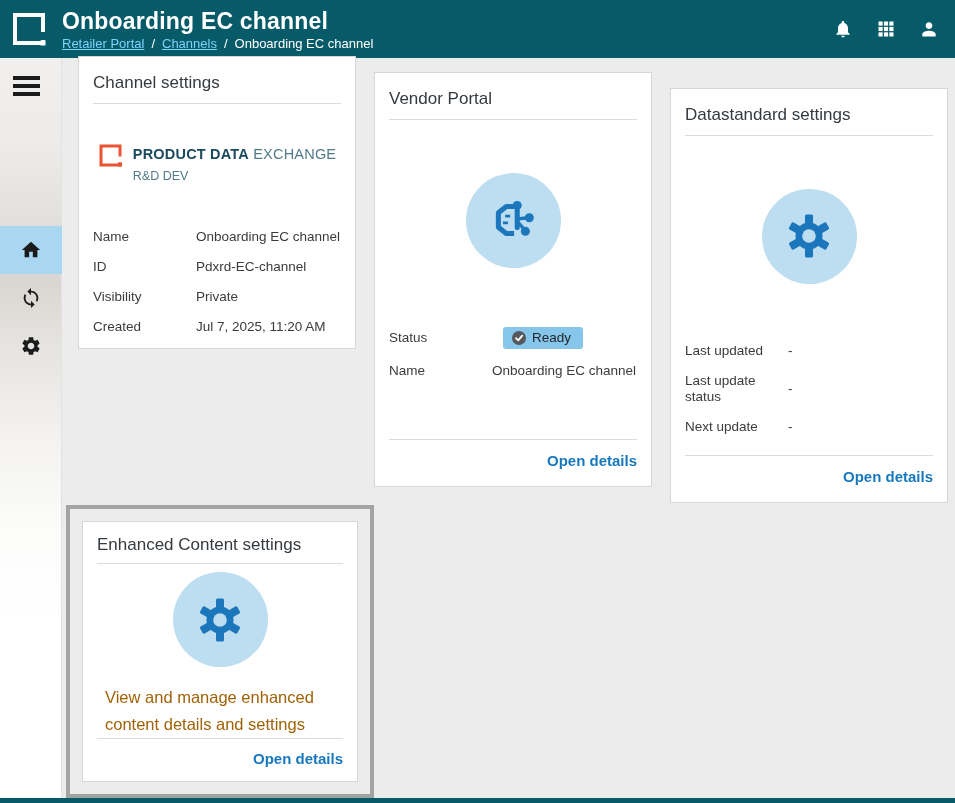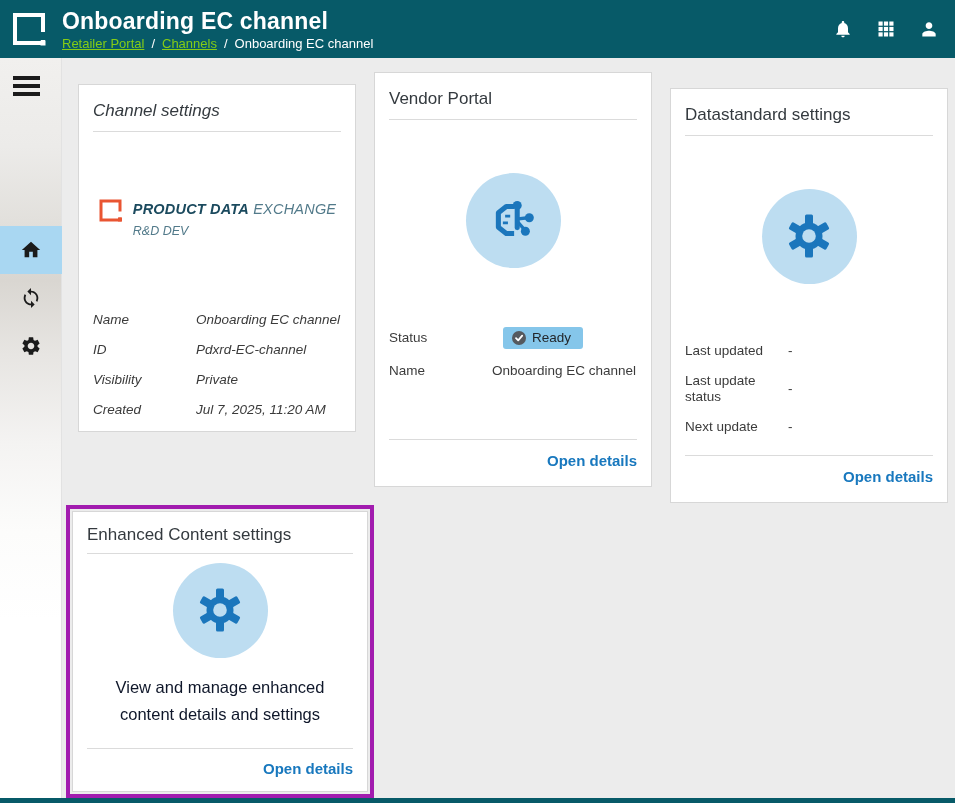--- a/index.html
+++ b/index.html
@@ -9,21 +9,21 @@
 
   
   .header {
     position:absolute; left:0; top:0; width:955px; height:58px;
     background:#075A68; display:flex; align-items:center; padding:0 16px 0 10px;
   }
   .header-logo { flex:0 0 auto; width:40px; height:40px; margin-top:2px; }
   .header-titles { margin-left:12px; display:flex; flex-direction:column; }
   .page-title { color:#FFFFFF; font-size:23px; font-weight:700; letter-spacing:0.2px; line-height:26px; }
   .breadcrumb { display:flex; align-items:center; gap:7px; margin-top:2px; color:#FFFFFF; font-size:13px; }
-  .breadcrumb a, .crumb-link { color:#84cc16; text-decoration:underline; cursor:pointer; }
+  .breadcrumb a, .crumb-link { color:#7dd3fc; text-decoration:underline; cursor:pointer; }
   .crumb-sep { text-decoration:none; }
   .header-spacer { flex:1; }
   .header-actions { display:flex; align-items:center; gap:23px; }
   .header-actions .hicon { width:20px; height:20px; cursor:pointer; display:block; }
 
   
   .sidebar {
     position:absolute; left:0; top:58px; width:62px; height:740px;
     background:linear-gradient(180deg,#F1F0EE 0%,#ECEBE9 12%,#E2E0DC 22%,#D9D6D1 30%,#E7E5E2 40%,#F4F3F2 52%,#FCFCFB 64%,#FFFFFF 76%);
     border-right:1px solid #E2E2E2;
@@ -33,26 +33,26 @@
   .side-nav { position:absolute; left:0; top:168px; width:62px; }
   .side-item { width:62px; height:48px; display:flex; align-items:center; justify-content:center; cursor:pointer; }
   .side-item.active { background:#A9D7F2; }
   .side-item svg { width:22px; height:22px; }
 
   
   .card {
     position:absolute; background:#FFFFFF; border:1px solid #D7D7D7;
     display:flex; flex-direction:column;
   }
-  .card-channel  { left:78px;  top:84px; width:278px; height:348px;font-style:italic; }
+  .card-channel  { left:78px;  top:56px; width:278px; height:293px; }
   .card-vendor   { left:374px; top:72px; width:278px; height:415px; }
   .card-datastd  { left:670px; top:72px; width:278px; height:415px;margin-top:16px; }
   .highlight-box {
     position:absolute; left:66px; top:505px; width:308px; height:293px;
-    border:4px solid #a21caf; padding:2px;
+    border:4px solid #a3a3a3; padding:12px;
   }
   .card-enhanced { position:relative; width:100%; height:100%; border:1px solid #D7D7D7;
     background:#FFFFFF; display:flex; flex-direction:column; }
 
   .card-title { font-size:17px; color:#343A3F; padding:15px 14px 10px; line-height:21px; }
   .hr { border-top:1px solid #DBDBDB; margin:0 14px; }
 
   .logo-area { flex:1; display:flex; align-items:center; justify-content:center; }
   .pdx-logo { display:flex; align-items:flex-start; gap:8px; }
   .pdx-logo-text { line-height:1.15; padding-top:3px; }
@@ -71,22 +71,22 @@
   .info-label { width:103px; flex:0 0 103px; }
   .info-value { flex:1; }
 
   .status-badge { display:inline-flex; align-items:center; gap:6px; background:#85C6EA;
     border-radius:3px; padding:3px 12px 3px 9px; font-size:13.5px; color:#22262A;margin-left:11px; }
 
   .flex-spacer { flex:1; }
   .link-row { padding:12px 14px 16px; text-align:right; }
   .open-details { color:#1878BE; font-size:15px; font-weight:700; text-decoration:none; cursor:pointer; }
 
-  .card-desc { padding:8px 22px 0; text-align:center; font-size:16.5px; line-height:1.65;
-    color:#0f172a; }
+  .card-desc { padding:8px 22px 0; text-align:left; font-size:16.5px; line-height:1.65;
+    color:#a16207; }
 
   .bottom-bar { position:absolute; left:0; top:798px; width:955px; height:5px; background:#075A68; }
 </style>
 </head>
 <body>
 
 <div class="screen">
 
   <div class="header">
     <svg class="header-logo" viewBox="0 0 40 40">

